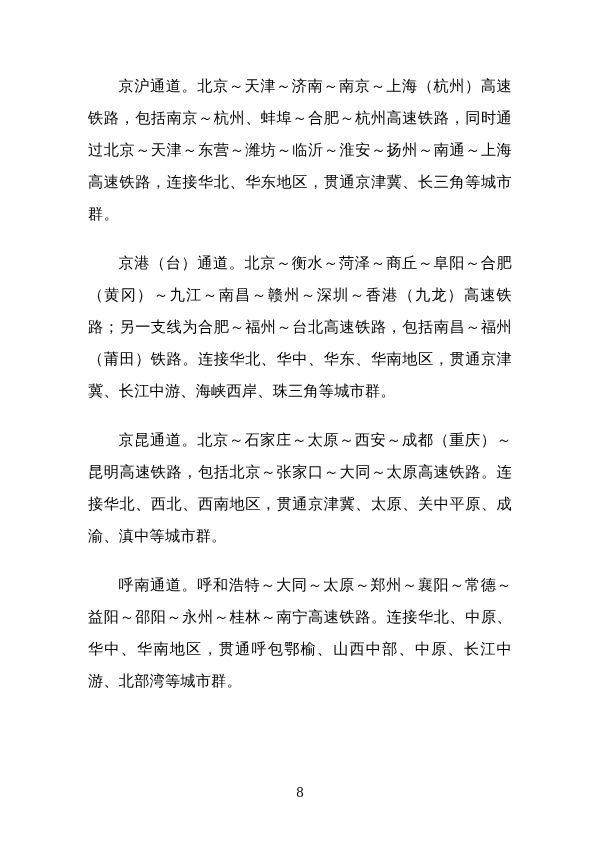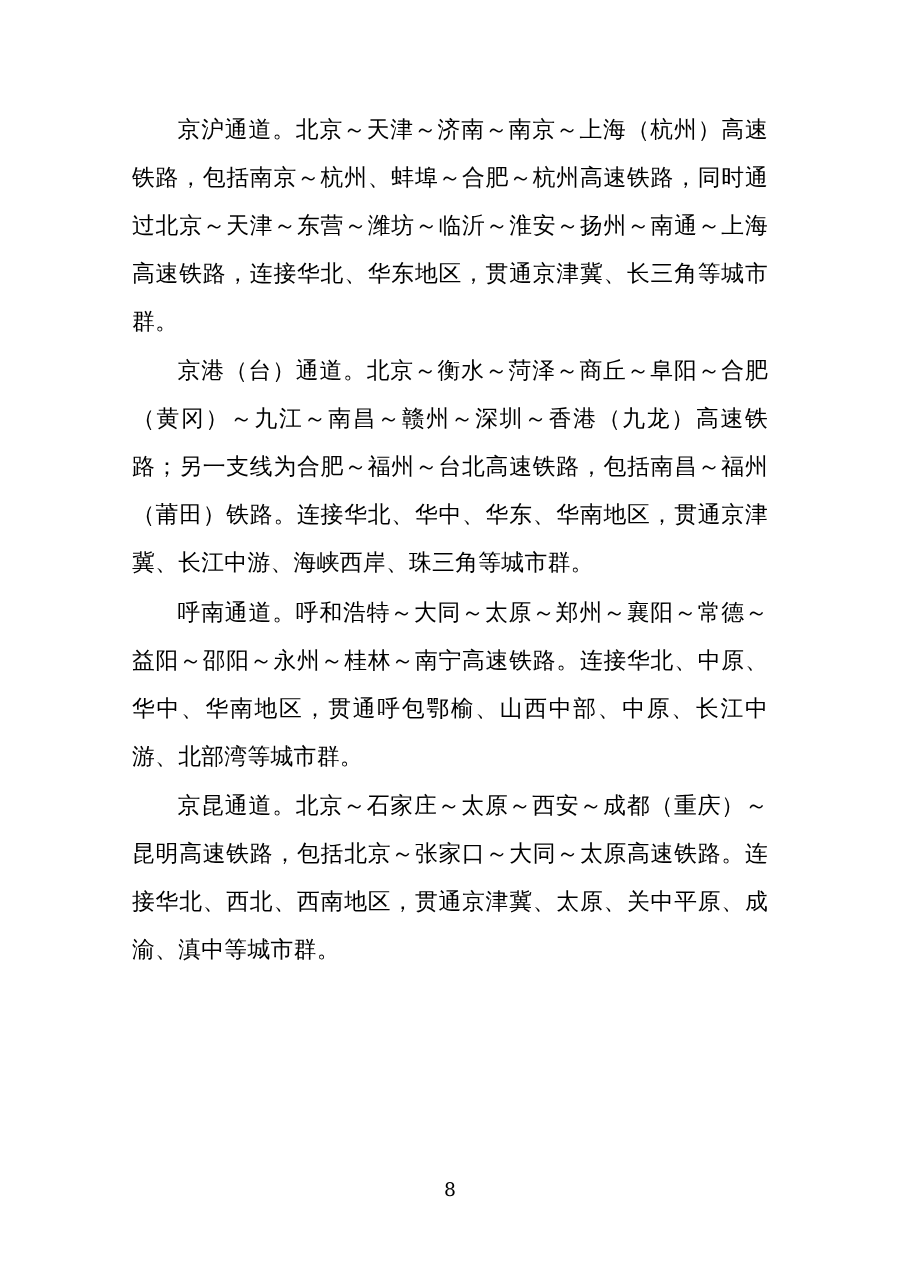--- a/index.html
+++ b/index.html
@@ -28,37 +28,37 @@
     margin: 0 0 0 0;
     text-indent: 2em;
     font-size: 15.2px;
     line-height: 32px;
     text-align: justify;
     text-justify: inter-ideograph;
     letter-spacing: 0.2px;
     word-break: break-all;
   }
   p.para + p.para {
-    margin-top: 1px;
+    margin-top: 17px;
   }
   .page-number {
     position: absolute;
     left: 0;
     right: 0;
     bottom: 48px;
     text-align: center;
     font-size: 12.5px;
     font-family: "DejaVu Serif", "Liberation Serif", serif;
     color: #000000;
   }
 </style>
 </head>
 <body>
 
 <div class="page">
   <div class="doc-body">
     <p class="para">京沪通道。北京～天津～济南～南京～上海（杭州）高速铁路，包括南京～杭州、蚌埠～合肥～杭州高速铁路，同时通过北京～天津～东营～潍坊～临沂～淮安～扬州～南通～上海高速铁路，连接华北、华东地区，贯通京津冀、长三角等城市群。</p>
     <p class="para">京港（台）通道。北京～衡水～菏泽～商丘～阜阳～合肥（黄冈）～九江～南昌～赣州～深圳～香港（九龙）高速铁路；另一支线为合肥～福州～台北高速铁路，包括南昌～福州（莆田）铁路。连接华北、华中、华东、华南地区，贯通京津冀、长江中游、海峡西岸、珠三角等城市群。</p>
+    <p class="para">京昆通道。北京～石家庄～太原～西安～成都（重庆）～昆明高速铁路，包括北京～张家口～大同～太原高速铁路。连接华北、西北、西南地区，贯通京津冀、太原、关中平原、成渝、滇中等城市群。</p>
     <p class="para">呼南通道。呼和浩特～大同～太原～郑州～襄阳～常德～益阳～邵阳～永州～桂林～南宁高速铁路。连接华北、中原、华中、华南地区，贯通呼包鄂榆、山西中部、中原、长江中游、北部湾等城市群。</p>
-    <p class="para">京昆通道。北京～石家庄～太原～西安～成都（重庆）～昆明高速铁路，包括北京～张家口～大同～太原高速铁路。连接华北、西北、西南地区，贯通京津冀、太原、关中平原、成渝、滇中等城市群。</p>
   </div>
   <div class="page-number">8</div>
 </div>
 
 </body></html>

